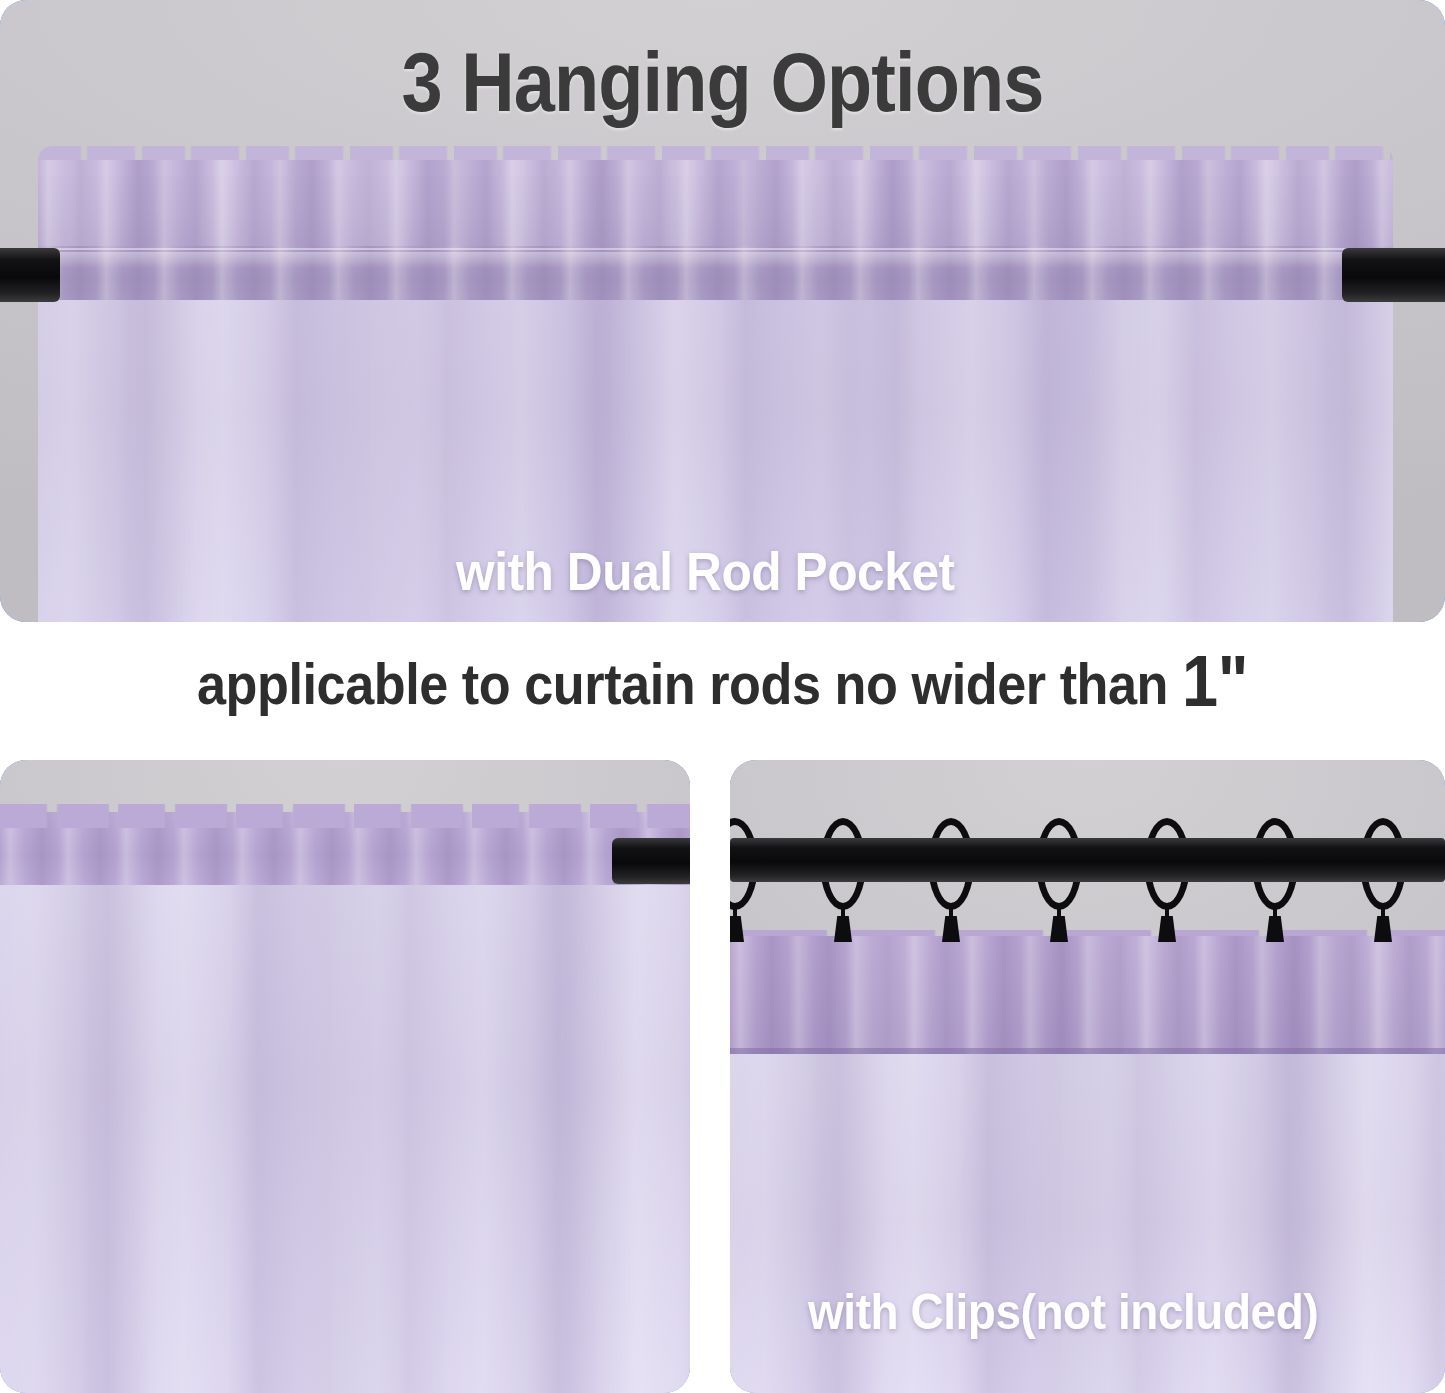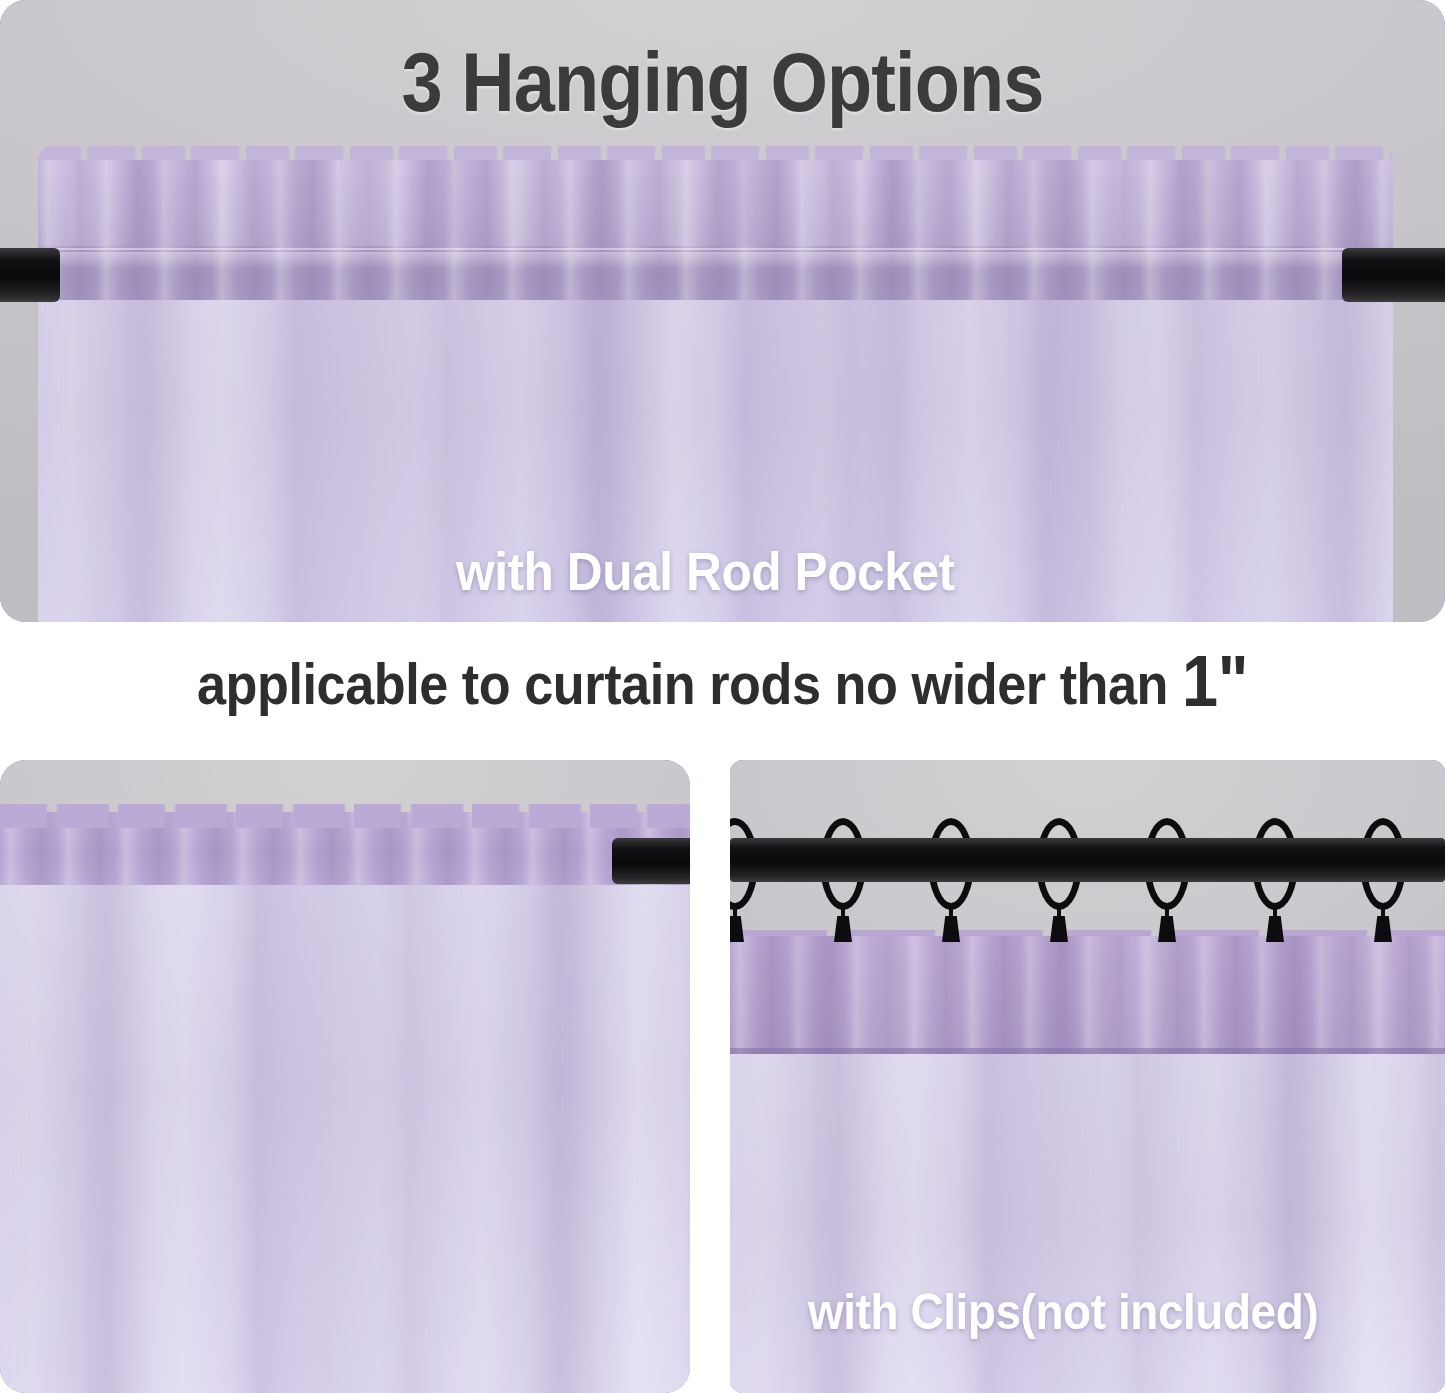--- a/index.html
+++ b/index.html
@@ -3,21 +3,21 @@
 <meta charset="utf-8">
 <style>
   html,body{margin:0;padding:0;background:#fff;}
   body{width:1445px;height:1393px;position:relative;overflow:hidden;
        font-family:"Liberation Sans","DejaVu Sans",sans-serif;}
 
   
   .panel{position:absolute;overflow:hidden;border-radius:26px;background:#3b82f6;}
   #panel-top{left:0;top:0;width:1445px;height:622px;}
   #panel-bl{left:0;top:760px;width:690px;height:633px;}
-  #panel-br{left:730px;top:760px;width:715px;height:633px;border-radius:13px;}
+  #panel-br{left:730px;top:760px;width:715px;height:633px;}
 
   .panel-bg{position:absolute;inset:0;
     background:
       radial-gradient(120% 90% at 50% 0%, #d2d0d3 0%, #c6c4c8 60%, #bfbdc2 100%);}
 
   
   #title{position:absolute;left:0;top:34px;width:1445px;text-align:center;
     color:#3b3b3b;font-size:84px;font-weight:bold;letter-spacing:-1px;
     transform:scaleX(.88);transform-origin:50% 50%;
     text-shadow:0 2px 3px rgba(255,255,255,.45);}

